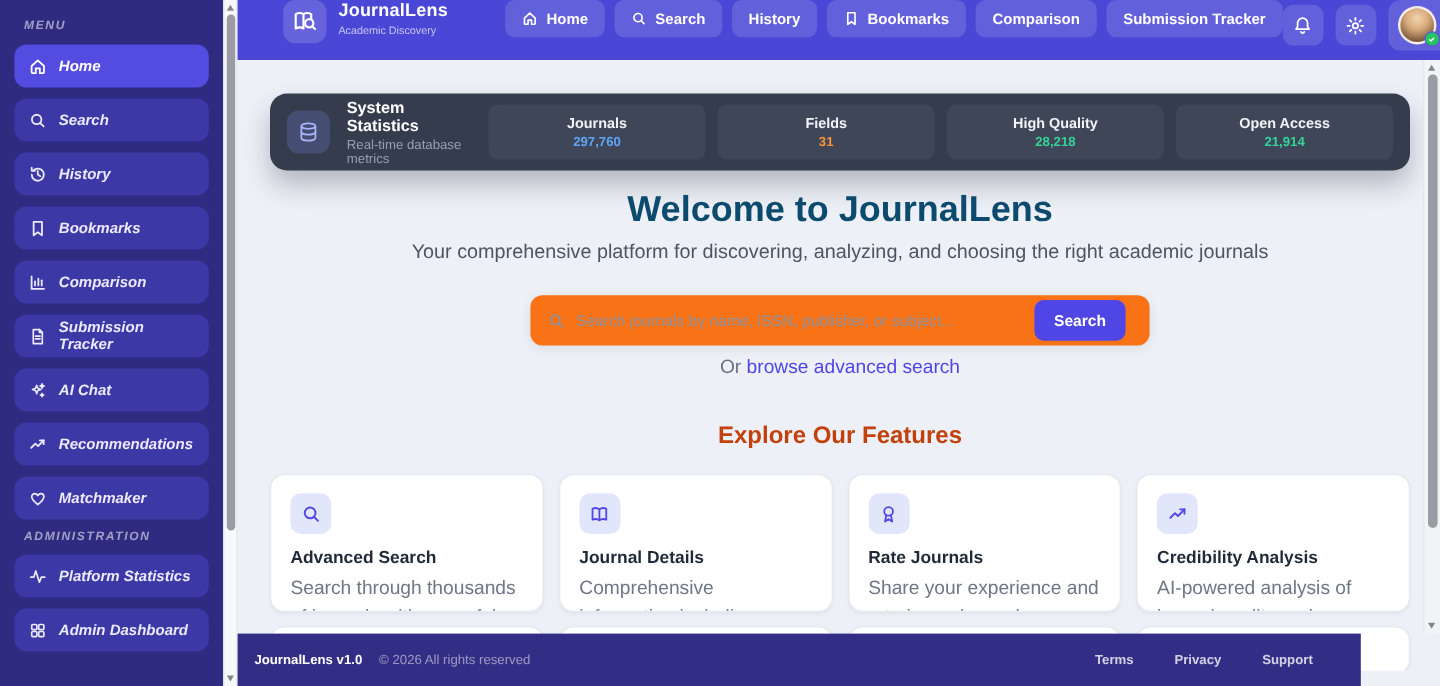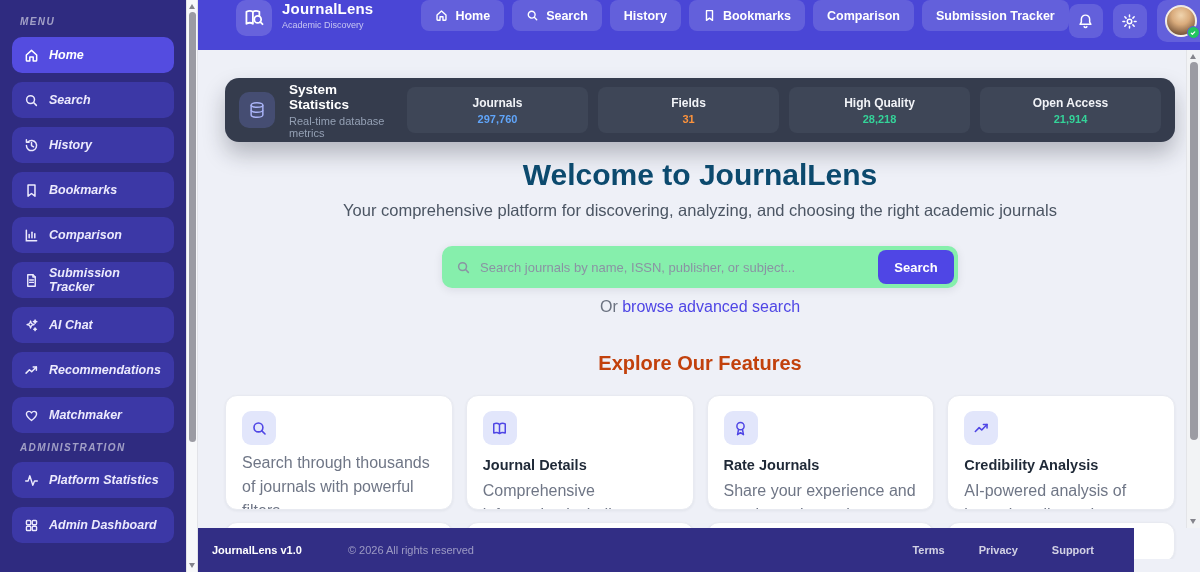--- a/index.html
+++ b/index.html
@@ -55,41 +55,41 @@
   .stats-head { margin-left:4px; margin-right:auto; }
   .stats-title { font-size:13.5px; font-weight:bold; color:#fff; }
   .stats-sub { font-size:11px; color:#94a0b4; margin-top:3px; }
   .metric { width:181px; height:46px; background:#3e4657; border-radius:8px; display:flex; flex-direction:column; align-items:center; justify-content:center; gap:3px; flex:none; }
   .metric-label { font-size:12px; font-weight:bold; color:#f1f3f7; }
   .metric-value { font-size:11px; font-weight:bold; }
 
   .hero-title { text-align:center; font-size:30px; font-weight:bold; color:#0c4a6e; margin-top:16px; }
   .hero-sub { text-align:center; font-size:16.5px; color:#4b5563; margin-top:9px; }
 
-  .search-wrap { width:516px; margin:26px auto 0; background:#86efac; border-radius:10px; box-shadow:0 2px 10px rgba(20,25,40,0.09); display:flex; align-items:center; padding:4px 4px 4px 14px; height:42px; }
+  .search-wrap { width:516px; margin:26px auto 0; background:#f97316; border-radius:10px; box-shadow:0 2px 10px rgba(20,25,40,0.09); display:flex; align-items:center; padding:4px 20px 4px 14px; height:42px; }
   .search-wrap .search-glyph { color:#8a93a3; flex:none; }
   .search-wrap svg { width:15px; height:15px; }
   .search-input { border:none; outline:none; flex:1; font-size:13px; color:#374151; margin-left:9px; font-family:"Liberation Sans", sans-serif; background:transparent; }
   .search-input::placeholder { color:#8a93a3; }
   .search-btn { width:76px; height:34px; background:#4f46e5; color:#fff; border:none; border-radius:8px; font-size:13px; font-weight:bold; cursor:pointer; font-family:"Liberation Sans", sans-serif; flex:none; }
   .adv-row { text-align:center; margin-top:10px; font-size:16px; color:#6b7280; }
   .adv-link { color:#4f46e5; cursor:pointer; }
 
   .features-title { text-align:center; font-size:20px; font-weight:bold; color:#c2410c; margin-top:36px; }
   .cards { display:grid; grid-template-columns:repeat(4,1fr); gap:13px; margin-top:20px; }
   .card { background:#fff; border-radius:12px; border:1px solid #e8eaf1; box-shadow:0 1px 3px rgba(25,30,50,0.06); padding:15px 16px; height:115px; overflow:hidden; cursor:pointer; }
   .card-icon { width:34px; height:34px; border-radius:9px; background:#e2e6fb; color:#4f46e5; display:flex; align-items:center; justify-content:center; }
   .card-icon svg { width:17px; height:17px; }
   .card-title { font-size:14.5px; font-weight:bold; color:#1f2937; margin-top:12px; }
   .card-desc { font-size:16px; color:#6f7686; margin-top:6px; line-height:1.5; }
   .cards.partial { margin-top:12px; }
   .card.shell { height:40px; }
 
   
-  .footer { position:absolute; left:198px; bottom:0; width:936px; height:44px; background:#322e85; display:flex; align-items:center; padding:0 40px 0 14px;gap:32px; }
+  .footer { position:absolute; left:198px; bottom:0; width:936px; height:44px; background:#322e85; display:flex; align-items:center; padding:0 40px 0 14px; }
   .footer-brand { font-size:11px; font-weight:bold; color:#fff; }
   .footer-copy { font-size:11px; color:rgba(255,255,255,0.5); margin-left:14px; }
   .footer-links { margin-left:auto; display:flex; gap:34px; }
   .footer-link { font-size:11px; font-weight:bold; color:rgba(255,255,255,0.78); cursor:pointer; }
 </style>
 </head>
 <body>
 
 <nav class="sidebar">
   <div class="menu-label">MENU</div>
@@ -344,20 +344,21 @@
     <h2 class="features-title">Explore Our Features</h2>
 
     <div class="cards">
       <div class="card">
         <div class="card-icon">
             <svg viewBox="0 0 16 16" fill="none" stroke="currentColor" stroke-width="1.5" stroke-linecap="round">
               <circle cx="7" cy="7" r="4.2"></circle>
               <path d="m10.2 10.2 3 3"></path>
             </svg>
           </div>
+        <div class="card-title">Advanced Search</div>
         <div class="card-desc">Search through thousands of journals with powerful filters</div>
       </div>
       <div class="card">
         <div class="card-icon">
             <svg viewBox="0 0 16 16" fill="none" stroke="currentColor" stroke-width="1.4" stroke-linejoin="round">
               <path d="M8 4.2C6.4 3 4.2 3 2.6 3.7v8.6c1.6-.7 3.8-.7 5.4.5 1.6-1.2 3.8-1.2 5.4-.5V3.7C11.8 3 9.6 3 8 4.2z"></path>
               <path d="M8 4.2v8.6"></path>
             </svg>
           </div>
         <div class="card-title">Journal Details</div>

